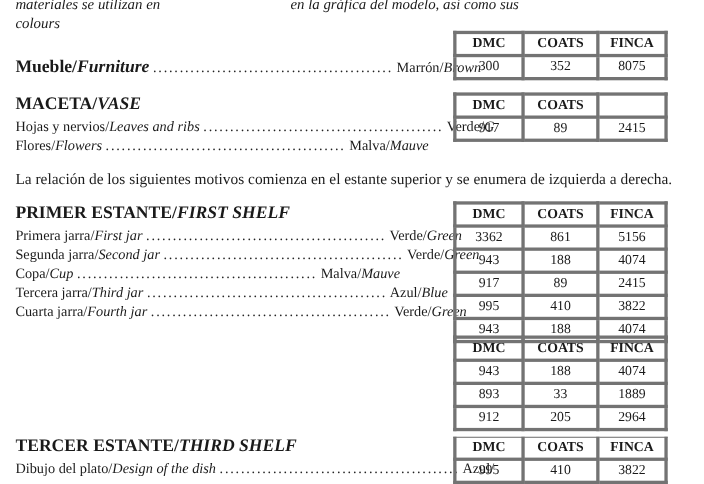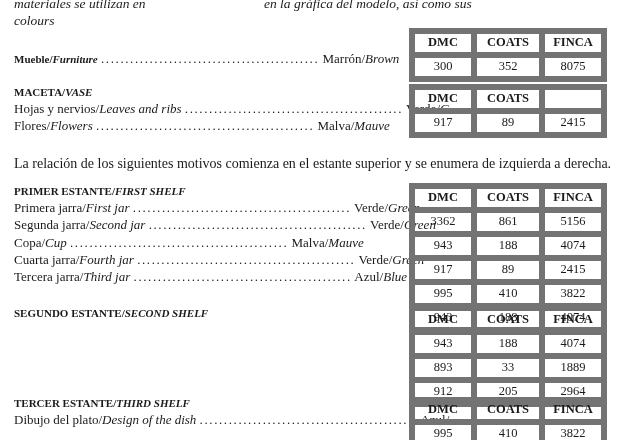--- a/index.html
+++ b/index.html
@@ -37,21 +37,21 @@
   .top-clip .col-left {
     display: inline-block;
     width: 250px;
   }
   .sec {
     position: relative;
     margin-top: 2px;
   }
   .sec-title {
     font-weight: bold;
-    font-size: 11px;
+    font-size: 16px;
     margin-bottom: 2px;
   }
   .sec-title .ital {
     font-style: italic;
   }
   .rowline {
     font-size: 13px;
     line-height: 1.32;
     white-space: nowrap;
     overflow: hidden;
@@ -75,21 +75,21 @@
   }
   
   .tbl {
     position: absolute;
     right: 14px;
     border-collapse: collapse;
     font-size: 12.5px;
     table-layout: fixed;
   }
   .tbl td, .tbl th {
-    border: 6px solid #737373;
+    border: 3px solid #737373;
     text-align: center;
     padding: 1px 0 2px 0;
     font-weight: normal;
     font-family: "Liberation Serif", serif;
     height: 17px;
     box-sizing: border-box;
   }
   .tbl th {
     font-weight: bold;
     font-size: 12.5px;
@@ -224,28 +224,28 @@
       <span class="name"><span>Segunda jarra/</span><span class="it">Second jar</span></span>
       <span class="dots">.............................................</span>
       <span class="col"><span>Verde/</span><span class="it">Green</span></span>
     </div>
     <div class="rowline">
       <span class="name"><span>Copa/</span><span class="it">Cup</span></span>
       <span class="dots">.............................................</span>
       <span class="col"><span>Malva/</span><span class="it">Mauve</span></span>
     </div>
     <div class="rowline">
+      <span class="name"><span>Tercera jarra/</span><span class="it">Third jar</span></span>
+      <span class="dots">.............................................</span>
+      <span class="col"><span>Azul/</span><span class="it">Blue</span></span>
+    </div>
+    <div class="rowline">
       <span class="name"><span>Cuarta jarra/</span><span class="it">Fourth jar</span></span>
       <span class="dots">.............................................</span>
       <span class="col"><span>Verde/</span><span class="it">Green</span></span>
-    </div>
-    <div class="rowline">
-      <span class="name"><span>Tercera jarra/</span><span class="it">Third jar</span></span>
-      <span class="dots">.............................................</span>
-      <span class="col"><span>Azul/</span><span class="it">Blue</span></span>
     </div>
   </div>
 
   <div class="sec" style="height:80px; margin-top:10px;">
     <table class="tbl" style="top:-2px;">
       <tbody>
           <tr>
         <th class="c-dmc">DMC</th>
         <th class="c-coats">COATS</th>
         <th class="c-finca">FINCA</th>
@@ -260,23 +260,20 @@
         <td>33</td>
         <td>1889</td>
       </tr>
       <tr>
         <td>912</td>
         <td>205</td>
         <td>2964</td>
       </tr>
     </tbody>
       </table>
-    <div class="sec-title">
-      <span>SEGUNDO ESTANTE/</span><span class="ital">SECOND SHELF</span>
-    </div>
   </div>
 
   <div class="sec cut" style="height:44px; margin-top:10px;">
     <table class="tbl" style="top:-2px;">
       <tbody>
           <tr>
         <th class="c-dmc">DMC</th>
         <th class="c-coats">COATS</th>
         <th class="c-finca">FINCA</th>
       </tr>

